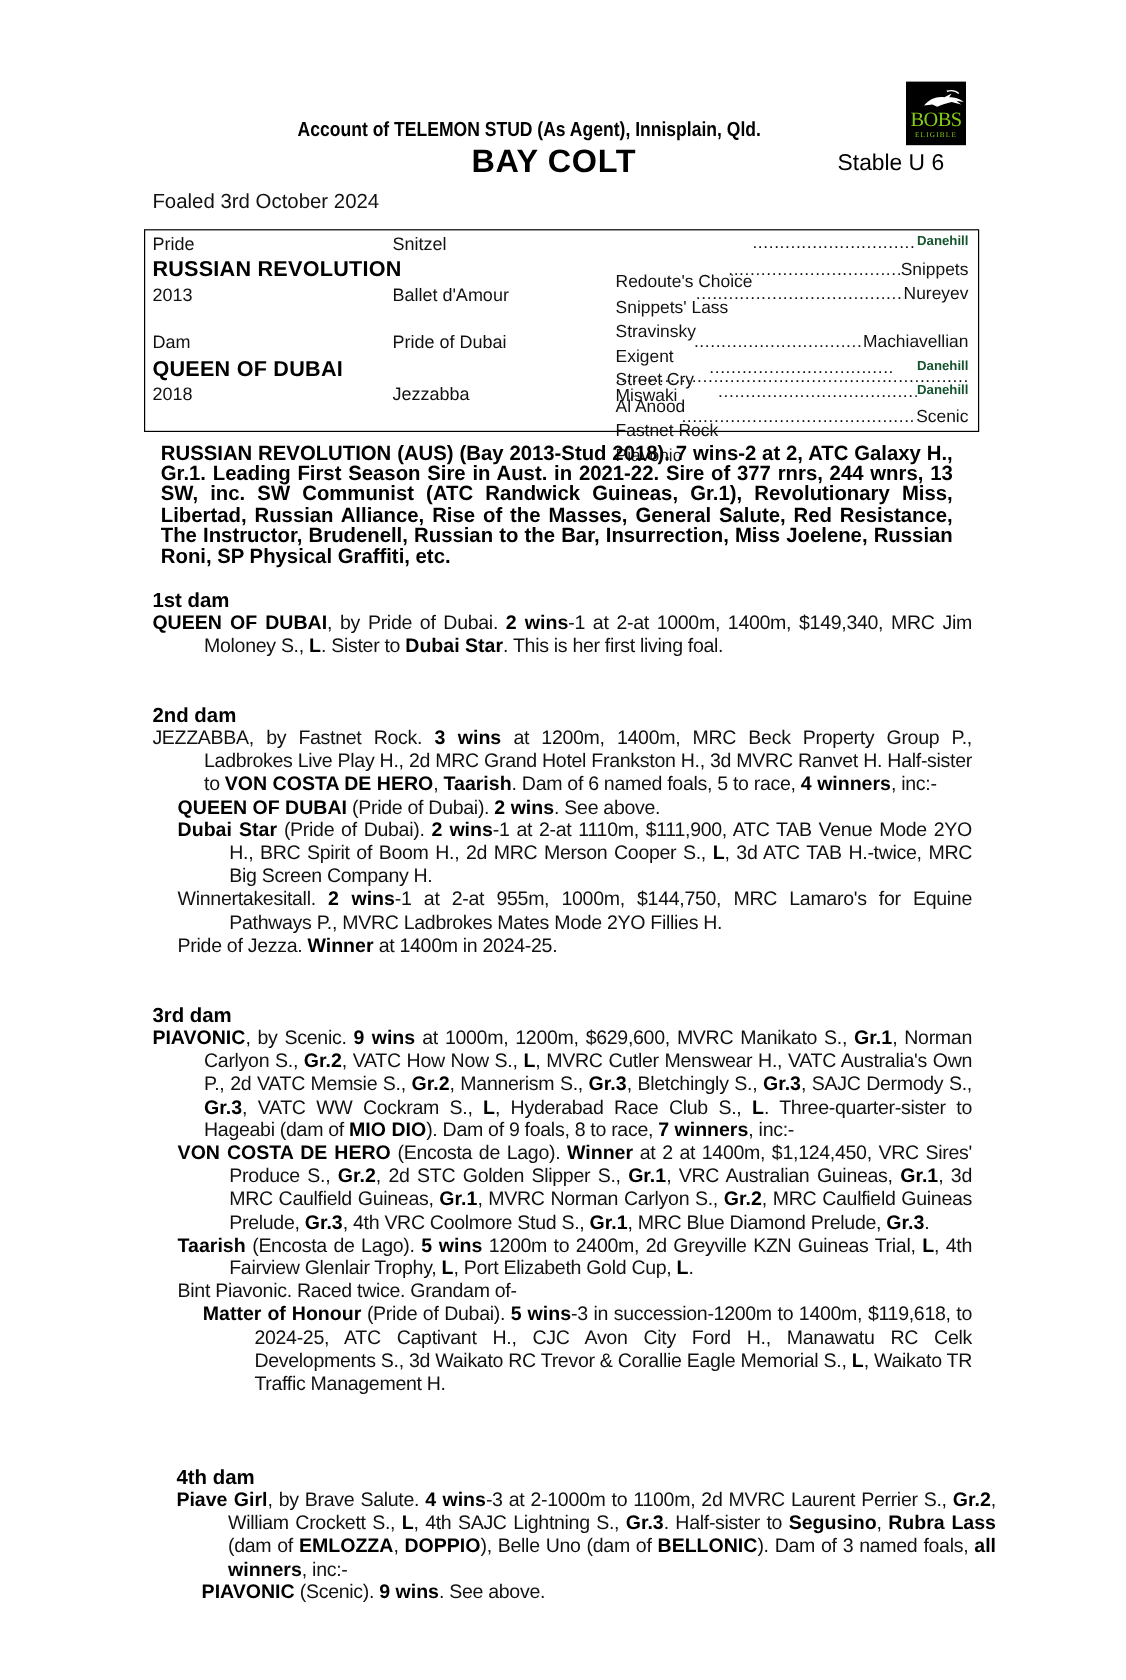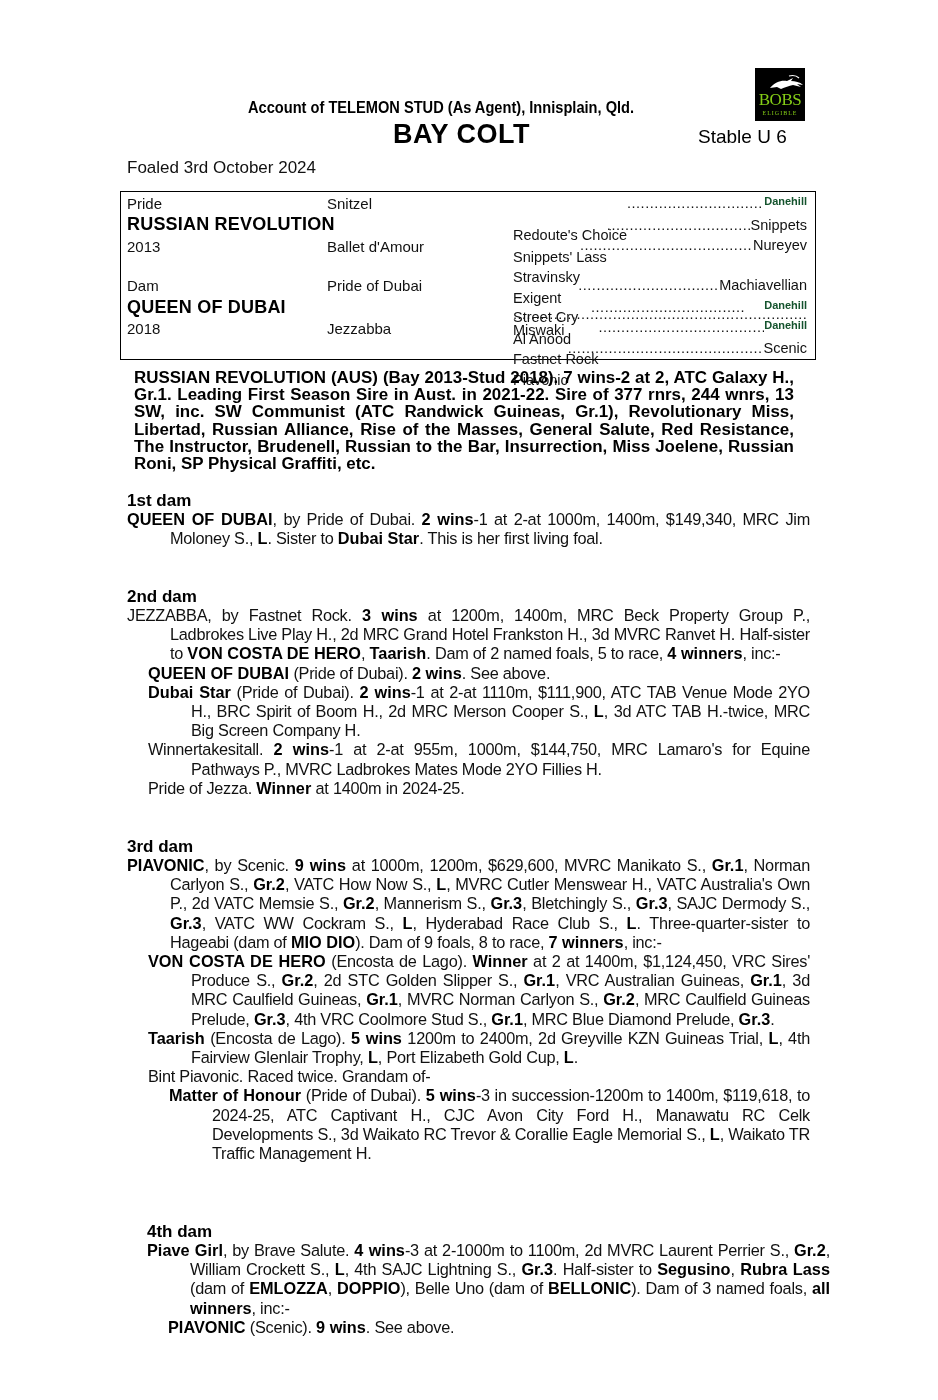--- a/index.html
+++ b/index.html
@@ -124,21 +124,21 @@
   <div class="section" style="top:491px;">
     <div class="sec-title">1st dam</div>
     <div class="paras">
         <div class="para lvl0"><b>QUEEN OF DUBAI</b><span>, by Pride of Dubai. </span><b>2 wins</b><span>-1 at 2-at 1000m, 1400m, $149,340, MRC Jim Moloney S., </span><b>L</b><span>. Sister to </span><b>Dubai Star</b><span>. This is her first living foal.</span></div>
       </div>
   </div>
 
   <div class="section" style="top:587px;">
     <div class="sec-title">2nd dam</div>
     <div class="paras">
-        <div class="para lvl0"><span>JEZZABBA, by Fastnet Rock. </span><b>3 wins</b><span> at 1200m, 1400m, MRC Beck Property Group P., Ladbrokes Live Play H., 2d MRC Grand Hotel Frankston H., 3d MVRC Ranvet H. Half-sister to </span><b>VON COSTA DE HERO</b><span>, </span><b>Taarish</b><span>. Dam of 2 named foals, 5 to race, </span><b>4 winners</b><span>, inc:-</span></div>
+        <div class="para lvl0"><span>JEZZABBA, by Fastnet Rock. </span><b>3 wins</b><span> at 1200m, 1400m, MRC Beck Property Group P., Ladbrokes Live Play H., 2d MRC Grand Hotel Frankston H., 3d MVRC Ranvet H. Half-sister to </span><b>VON COSTA DE HERO</b><span>, </span><b>Taarish</b><span>. Dam of 6 named foals, 5 to race, </span><b>4 winners</b><span>, inc:-</span></div>
         <div class="para lvl1"><b>QUEEN OF DUBAI</b><span> (Pride of Dubai). </span><b>2 wins</b><span>. See above.</span></div>
         <div class="para lvl1"><b>Dubai Star</b><span> (Pride of Dubai). </span><b>2 wins</b><span>-1 at 2-at 1110m, $111,900, ATC TAB Venue Mode 2YO H., BRC Spirit of Boom H., 2d MRC Merson Cooper S., </span><b>L</b><span>, 3d ATC TAB H.-twice, MRC Big Screen Company H.</span></div>
         <div class="para lvl1"><span>Winnertakesitall. </span><b>2 wins</b><span>-1 at 2-at 955m, 1000m, $144,750, MRC Lamaro's for Equine Pathways P., MVRC Ladbrokes Mates Mode 2YO Fillies H.</span></div>
         <div class="para lvl1"><span>Pride of Jezza. </span><b>Winner</b><span> at 1400m in 2024-25.</span></div>
       </div>
   </div>
 
   <div class="section" style="top:837px;">
     <div class="sec-title">3rd dam</div>
     <div class="paras">

